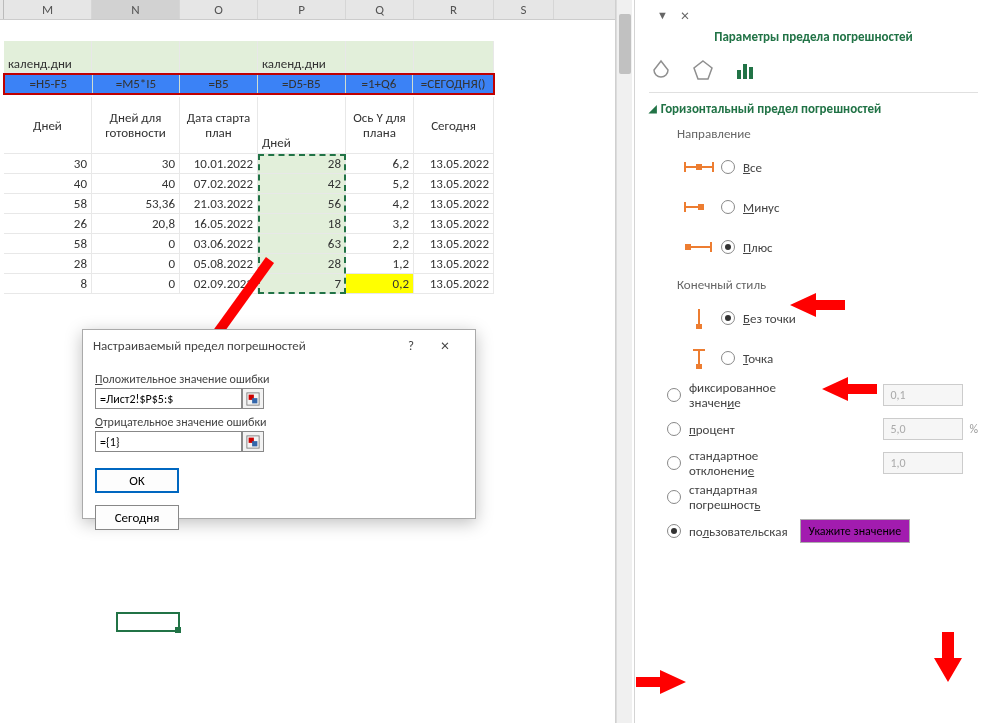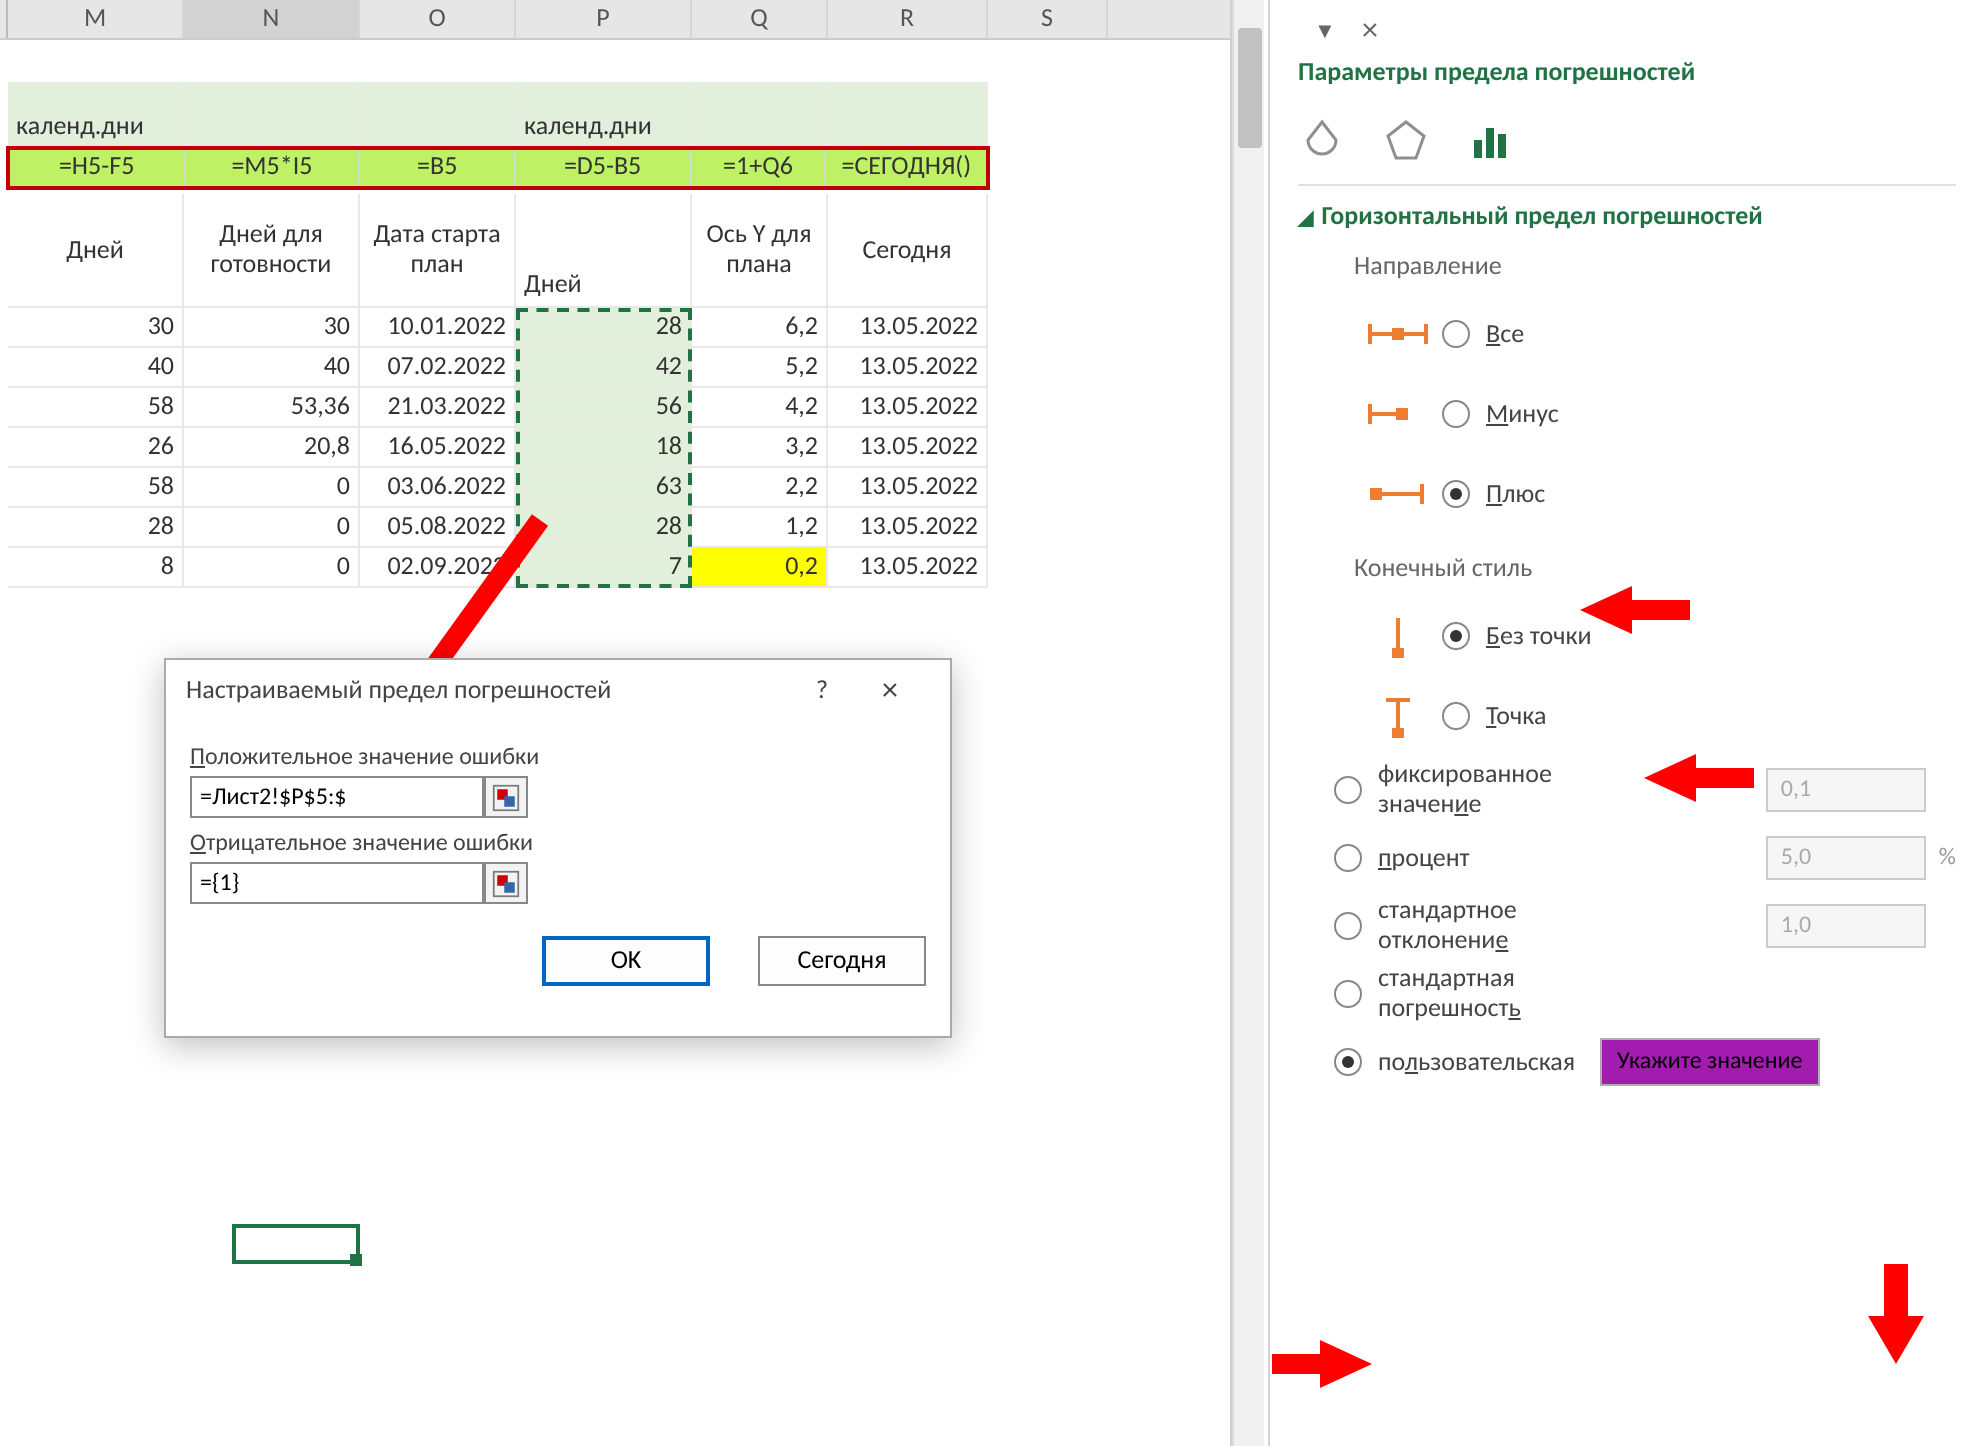--- a/index.html
+++ b/index.html
@@ -15,21 +15,21 @@
 
   .green-band { background: #e2efda; }
   .mint { background: #e2efda; }
   .yellow { background: #ffff00; }
 
   .cell { position: absolute; border-right: 1px solid #e8e8e8; border-bottom: 1px solid #e8e8e8; padding: 2px 4px; font-size: 13px; color: #333; overflow: hidden; text-overflow: ellipsis; white-space: nowrap; display: flex; align-items: center; }
   .cell.right { justify-content: flex-end; }
   .cell.center { justify-content: center; }
   .header-cell { font-size: 13px; color: #333; }
 
-  .formula-row { position: absolute; left: 3px; border: 2px solid #c00000; height: 22px; background: #bef264; display: flex; }
+  .formula-row { position: absolute; left: 3px; border: 2px solid #c00000; height: 22px; background: #3b82f6; display: flex; }
   .formula-cell { border-right: 1px solid #d0ddd0; color: #333; text-align: center; font-size: 13px; line-height: 18px; }
 
   
   .marquee { position: absolute; border: 2px dashed #217346; pointer-events: none; }
 
   .active-cell { position: absolute; border: 2px solid #217346; pointer-events: none; }
   .fill-handle { position: absolute; width: 6px; height: 6px; background: #217346; right: -3px; bottom: -3px; }
 
   
   .dialog { position: absolute; left: 82px; top: 329px; width: 394px; height: 190px; background: #fff; border: 1px solid #aaa; box-shadow: 0 4px 16px rgba(0,0,0,0.25); }
@@ -37,31 +37,31 @@
   .dlg-title .t { flex: 1; }
   .dlg-help { width: 28px; text-align: center; cursor: pointer; }
   .dlg-close { width: 40px; text-align: center; font-size: 16px; cursor: pointer; }
   .dlg-body { padding: 6px 12px; font-size: 12px; }
   .dlg-body label { display: block; margin-top: 6px; margin-bottom: 2px; }
   .dlg-body label .u { text-decoration: underline; }
   .inp-row { display: flex; }
   .inp-row input { flex: 0 0 130px; height: 21px; border: 1px solid #888; font-size: 12px; padding: 0 4px; background: #fff; }
   .range-btn { width: 22px; height: 21px; border: 1px solid #888; margin-left: 0; background: #f3f3f3; display: flex; align-items: center; justify-content: center; cursor: pointer; }
   .range-btn svg { width: 14px; height: 14px; }
-  .dlg-buttons { display: flex; justify-content: flex-end; gap: 24px; margin-top: 16px; }
+  .dlg-buttons { display: flex; justify-content: flex-end; gap: 12px; margin-top: 16px; flex-direction: column; }
   .dlg-buttons button { width: 84px; height: 25px; border: 1px solid #888; background: #fdfdfd; font-size: 13px; cursor: pointer; }
   .dlg-buttons button.primary { border: 2px solid #0067c0; }
 
   
   .pane { position: absolute; right: 0; top: 0; width: 356px; height: 723px; border-left: 1px solid #d4d4d4; background: #fff; padding: 6px 12px 0 14px; }
   .pane-hdr { display: flex; align-items: center; }
   .pane-title { flex: 1; color: #217346; font-size: 22px; font-weight: 400; white-space: nowrap; overflow: hidden; text-overflow: ellipsis; }
   .pane-drop { width: 14px; color: #666; font-size: 11px; cursor: pointer; margin-left: 8px; }
   .pane-x { width: 18px; color: #666; font-size: 16px; cursor: pointer; text-align: right; }
-  .pane-sub { color: #217346; font-size: 13px; font-weight: 600; margin-top: 4px; }
+  .pane-sub { color: #217346; font-size: 13px; font-weight: 600; margin-top: 4px; text-align: center; }
 
   .pane-icons { display: flex; gap: 18px; margin: 14px 0 10px 0; align-items: center; }
   .pane-icon { width: 24px; height: 24px; cursor: pointer; color: #8f8f8f; }
   .pane-icon.selected { color: #217346; }
 
   .pane-sep { border-top: 1px solid #e0e0e0; margin: 4px 0 8px 0; }
 
   .sect-title { color: #217346; font-size: 13px; font-weight: 600; display: flex; align-items: center; gap: 4px; cursor: pointer; }
   .sect-title .tri { font-size: 10px; }
 

